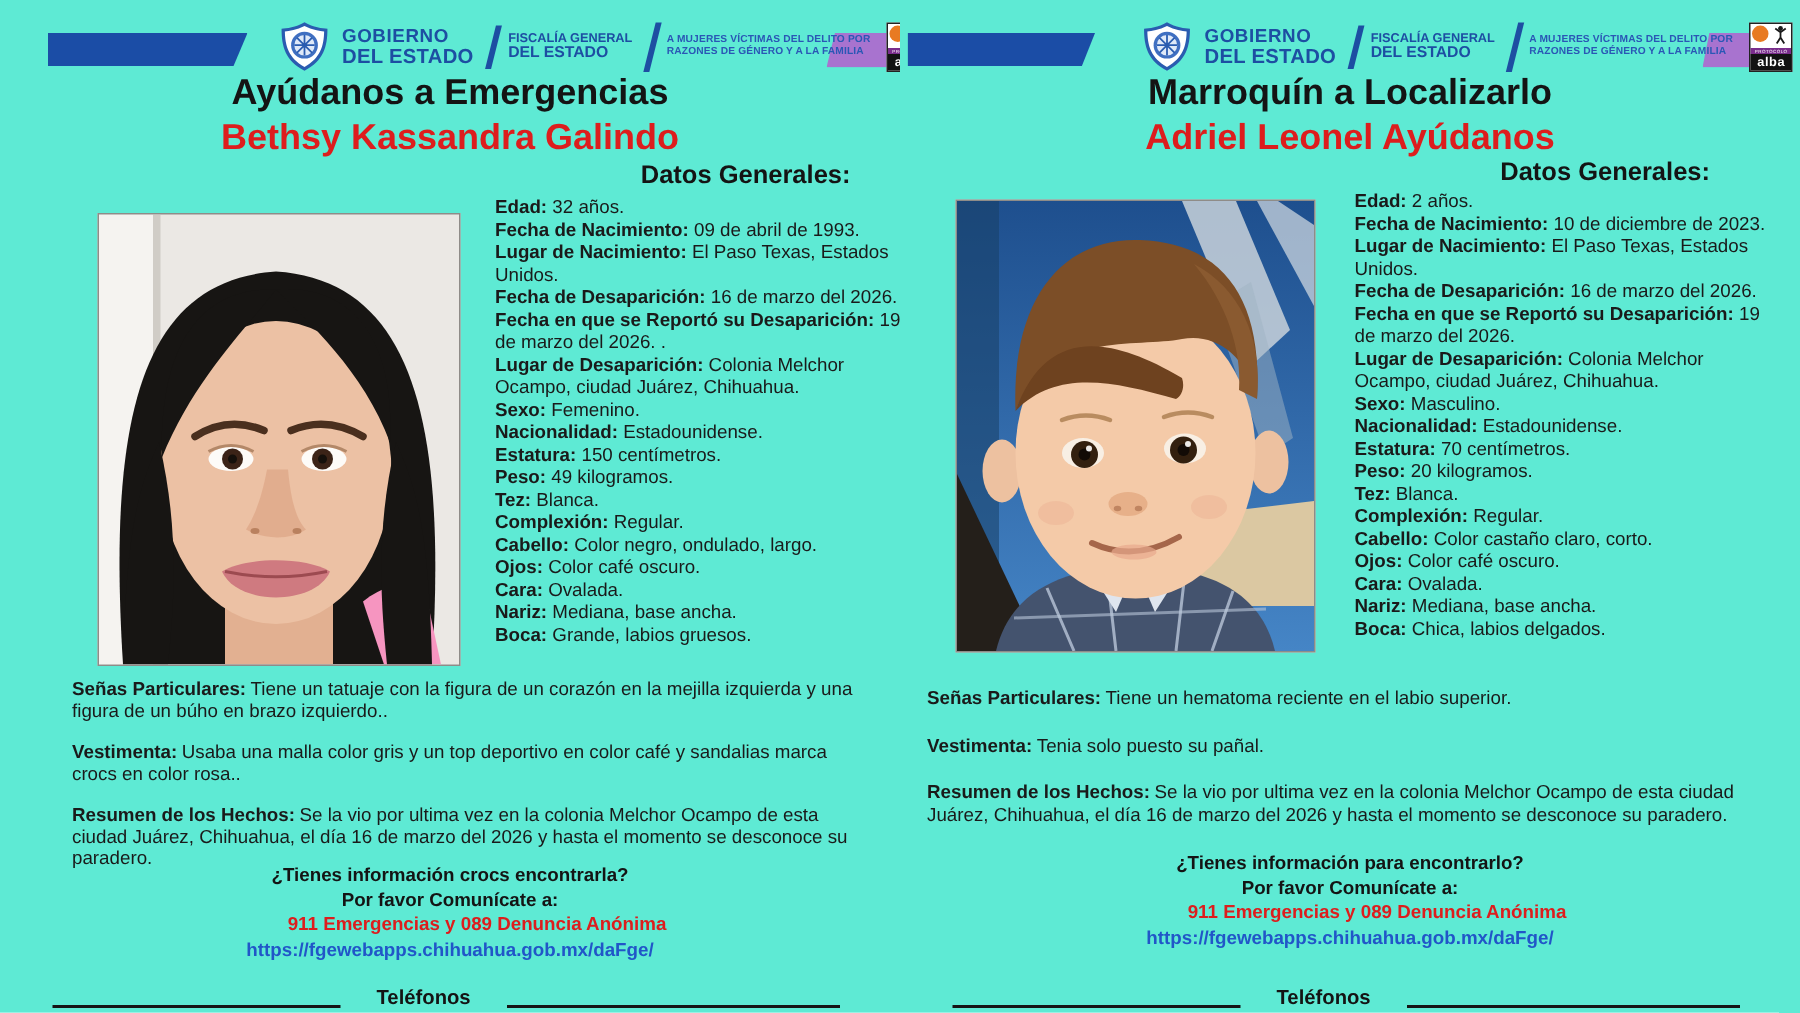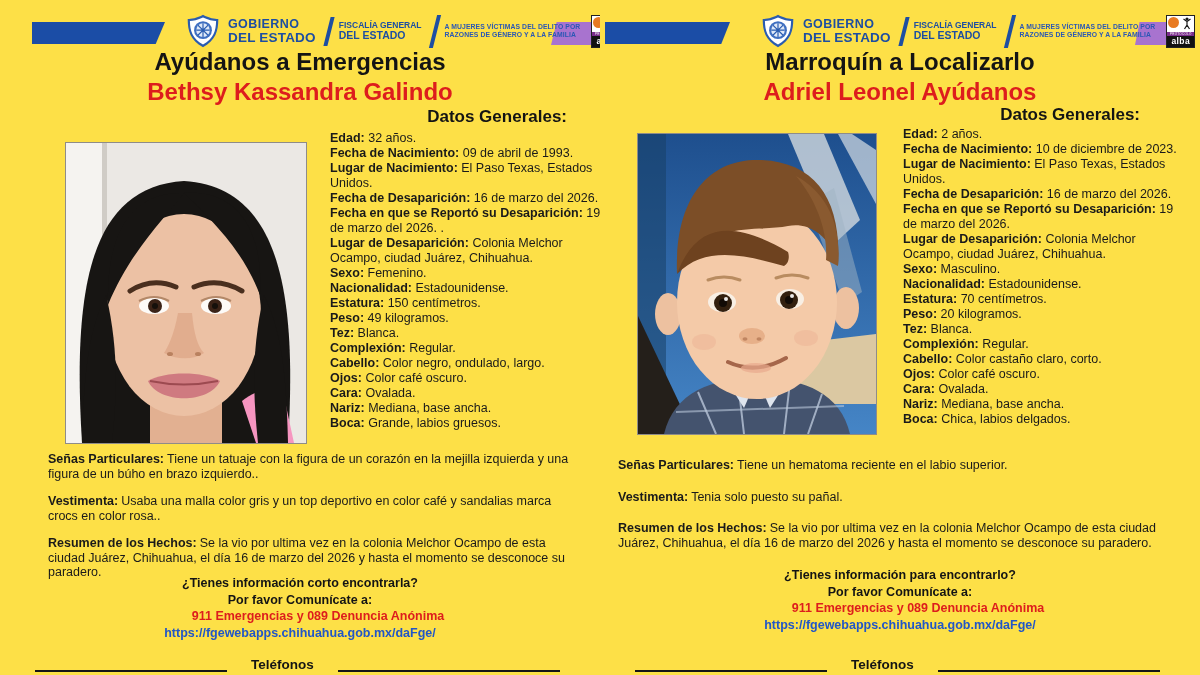--- a/index.html
+++ b/index.html
@@ -2,21 +2,21 @@
 <html><head>
 <meta charset="utf-8">
 <style>
   html,body { margin:0; padding:0; }
   body {
     width:1200px; height:675px; background:#ffffff; overflow:hidden;
     font-family:"Liberation Sans","DejaVu Sans",sans-serif;
     -webkit-font-smoothing:antialiased;
   }
   .page { position:relative; width:1200px; height:675px; display:flex; }
-  .flyer { position:relative; width:600px; height:675px; flex:0 0 600px; background:#fde047; }
+  .flyer { position:relative; width:600px; height:675px; flex:0 0 600px; background:#5eead4; }
 
   
   .bar { position:absolute; top:22px; height:22px; }
   .bar-blue  { background:#1b4da6; clip-path:polygon(0 0,100% 0,93% 100%,0 100%); }
   .bar-purple{ background:#a873cf; clip-path:polygon(12% 0,100% 0,97% 100%,0 100%); height:23px; }
   .flyer-left  .bar-blue  { left:32px;  width:133px; }
   .flyer-left  .bar-purple{ left:551px; width:47px; }
   .flyer-right .bar-blue  { left:5px;   width:125px; }
   .flyer-right .bar-purple{ left:535px; width:38px; }
 
@@ -186,21 +186,21 @@
         <div class="datos-item"><b>Boca:</b> Grande, labios gruesos.</div>
       </div>
 
     <div class="paras">
       <div class="para"><b class="plbl">Señas Particulares:</b><span>Tiene un tatuaje con la figura de un corazón en la mejilla izquierda y una figura de un búho en brazo izquierdo..</span></div>
       <div class="para"><b class="plbl">Vestimenta:</b><span>Usaba una malla color gris y un top deportivo en color café y sandalias marca crocs en color rosa..</span></div>
       <div class="para"><b class="plbl">Resumen de los Hechos:</b><span>Se la vio por ultima vez en la colonia Melchor Ocampo de esta ciudad Juárez, Chihuahua, el día 16 de marzo del 2026 y hasta el momento se desconoce su paradero.</span></div>
     </div>
 
     <div class="contact">
-      <div>¿Tienes información corto encontrarla?</div>
+      <div>¿Tienes información crocs encontrarla?</div>
       <div>Por favor Comunícate a:</div>
       <div class="emergency">911 Emergencias y 089 Denuncia Anónima</div>
       <a class="url" href="#">https://fgewebapps.chihuahua.gob.mx/daFge/</a>
     </div>
 
     <div class="footer">
       <div class="rule rule-l"></div>
       <div class="footer-label">Teléfonos</div>
       <div class="rule rule-r"></div>
     </div>

